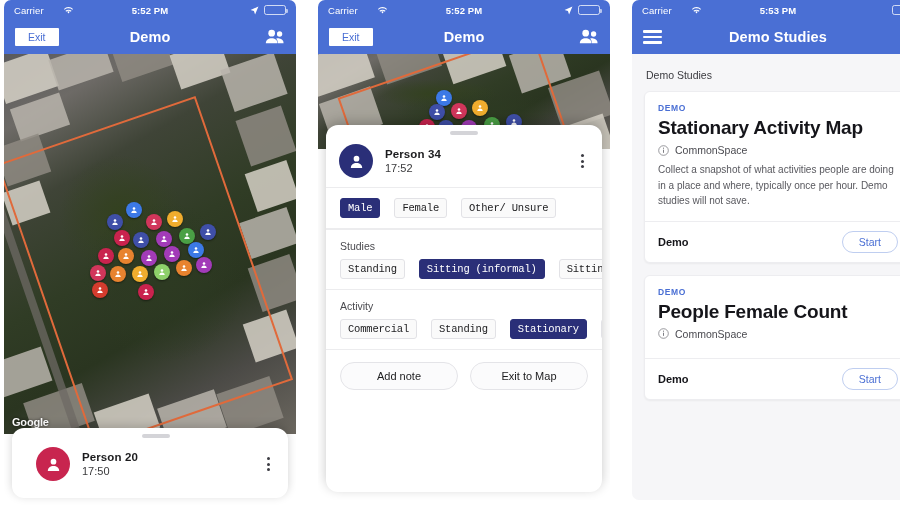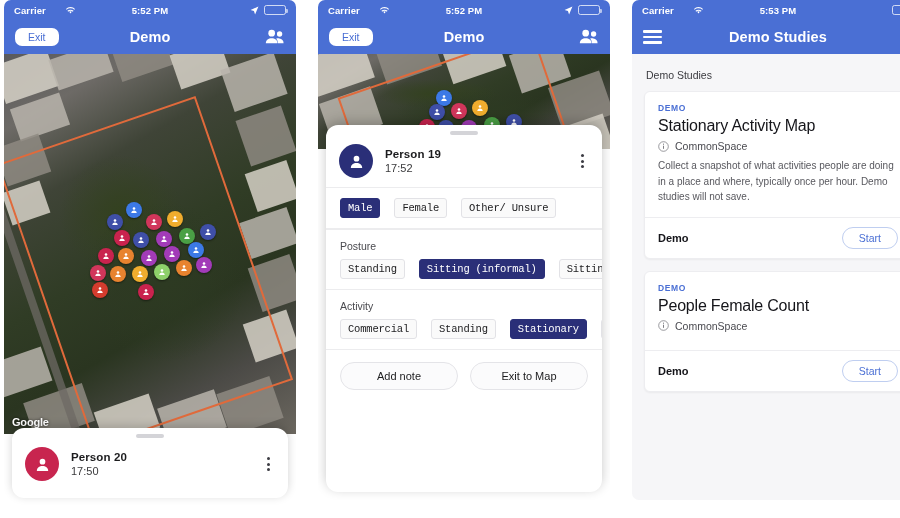--- a/index.html
+++ b/index.html
@@ -38,21 +38,21 @@
     background: #4a6fd4;
     color: #fff;
     display: flex;
     align-items: center;
     padding: 0 10px;
     font-size: 9.5px;
     letter-spacing: .1px;
     position: relative;
     z-index: 5;
   }
-  .sb-left { display: flex; align-items: center; gap: 20px; width: 33%; font-weight: bold; }
+  .sb-left { display: flex; align-items: center; gap: 20px; width: 33%; }
   .sb-center { width: 34%; text-align: center; font-weight: bold; font-size: 9.5px; }
   .sb-right { width: 33%; display: flex; align-items: center; justify-content: flex-end; gap: 5px; }
   .wifi-ico { display:inline-block; width:9px; height:9px; }
   .loc-ico { display:inline-block; width:9px; height:9px; }
   .battery {
     width: 22px; height: 10px;
     border: 1px solid rgba(255,255,255,.75);
     border-radius: 2.5px;
     position: relative;
   }
@@ -80,21 +80,21 @@
   .nav-title {
     flex: 1; text-align: center; color: #fff;
     font-size: 14.5px; font-weight: bold; letter-spacing: .1px;
   }
   .nav-right { width: 56px; display: flex; align-items: center; justify-content: flex-end; }
   .exit-btn {
     background: #fff;
     color: #4a6fd4;
     font-size: 10.5px;
     padding: 3px 13px;
-    border-radius: 7px;
+    border-radius: 1px;
     border: none;
     cursor: pointer;
     font-family: inherit;
   }
   .people-ico { width: 20px; height: 16px; }
   .hamburger { width: 19px; height: 14px; display:flex; flex-direction:column; justify-content:space-between; cursor:pointer;}
   .hamburger i { display:block; height:2.6px; background:#fff; border-radius:1px; }
 
   
   .map {
@@ -137,20 +137,21 @@
     letter-spacing:-.2px;
   }
 
   
   .sheet {
     position: absolute;
     left: 8px; right: 8px;
     background: #fff;
     border-radius: 12px;
     box-shadow: 0 -2px 10px rgba(0,0,0,.18);
+    padding-left: 11px;
   }
   .sheet.s1 { bottom: 20px; top: 428px; }
   .grabber {
     width: 28px; height: 4px; border-radius: 2px;
     background: #d4d4d8; margin: 6px auto 0;
   }
   .person-row {
     display: flex; align-items: center;
     padding: 9px 14px 9px 13px;
     gap: 12px;
@@ -220,21 +221,21 @@
   .study-card {
     background: #fff;
     border: 1px solid #ededf0;
     border-radius: 6px;
     margin-bottom: 12px;
     box-shadow: 0 1px 2px rgba(0,0,0,.05);
     overflow:hidden;
   }
   .sc-body { padding: 11px 13px 12px; }
   .sc-tag { font-size: 8.5px; color: #4a6fd4; font-weight: bold; letter-spacing: .6px; margin-bottom: 4px; }
-  .sc-title { font-size: 16px; font-weight: normal; color: #15151a; letter-spacing: -.2px; margin-bottom: 5px; }
+  .sc-title { font-size: 19px; font-weight: bold; color: #15151a; letter-spacing: -.2px; margin-bottom: 5px; }
   .sc-author { display:flex; align-items:center; gap:6px; font-size: 10.5px; color: #4a4a50; margin-bottom: 6px;}
   .info-ico { width: 11px; height: 11px; flex:0 0 auto; }
   .sc-desc { font-size: 10px; color: #58585e; line-height: 1.55; }
   .sc-foot {
     border-top: 1px solid #ededf0;
     display: flex; align-items: center; justify-content: space-between;
     padding: 9px 13px;
   }
   .sc-foot-label { font-size: 11px; font-weight: bold; color: #15151a; }
   .start-btn {
@@ -612,21 +613,21 @@
     <div class="sheet2">
       <div class="grabber"></div>
       <div class="person-row">
         <div class="avatar navy">
           <svg viewBox="0 0 24 24">
               <circle cx="12" cy="8" r="4"></circle>
               <path d="M4 21c0-4.4 3.6-7 8-7s8 2.6 8 7z"></path>
             </svg>
         </div>
         <div class="person-meta">
-          <div class="person-name">Person 19</div>
+          <div class="person-name">Person 34</div>
           <div class="person-time">17:52</div>
         </div>
         <div class="kebab">
             <i></i>
             <i></i>
             <i></i>
           </div>
       </div>
       <div class="divider"></div>
 
@@ -635,21 +636,21 @@
           <span class="chip sel">Male</span>
           <span class="chip">Female</span>
           <span class="chip">Other/ Unsure</span>
         </div>
       </div>
       <div class="divider"></div>
 
       <div class="divider"></div>
 
       <div class="field">
-        <div class="field-label">Posture</div>
+        <div class="field-label">Studies</div>
         <div class="chips">
           <span class="chip">Standing</span>
           <span class="chip sel">Sitting (informal)</span>
           <span class="chip">Sitting (formal)</span>
         </div>
       </div>
       <div class="divider"></div>
 
       <div class="field">
         <div class="field-label">Activity</div>

